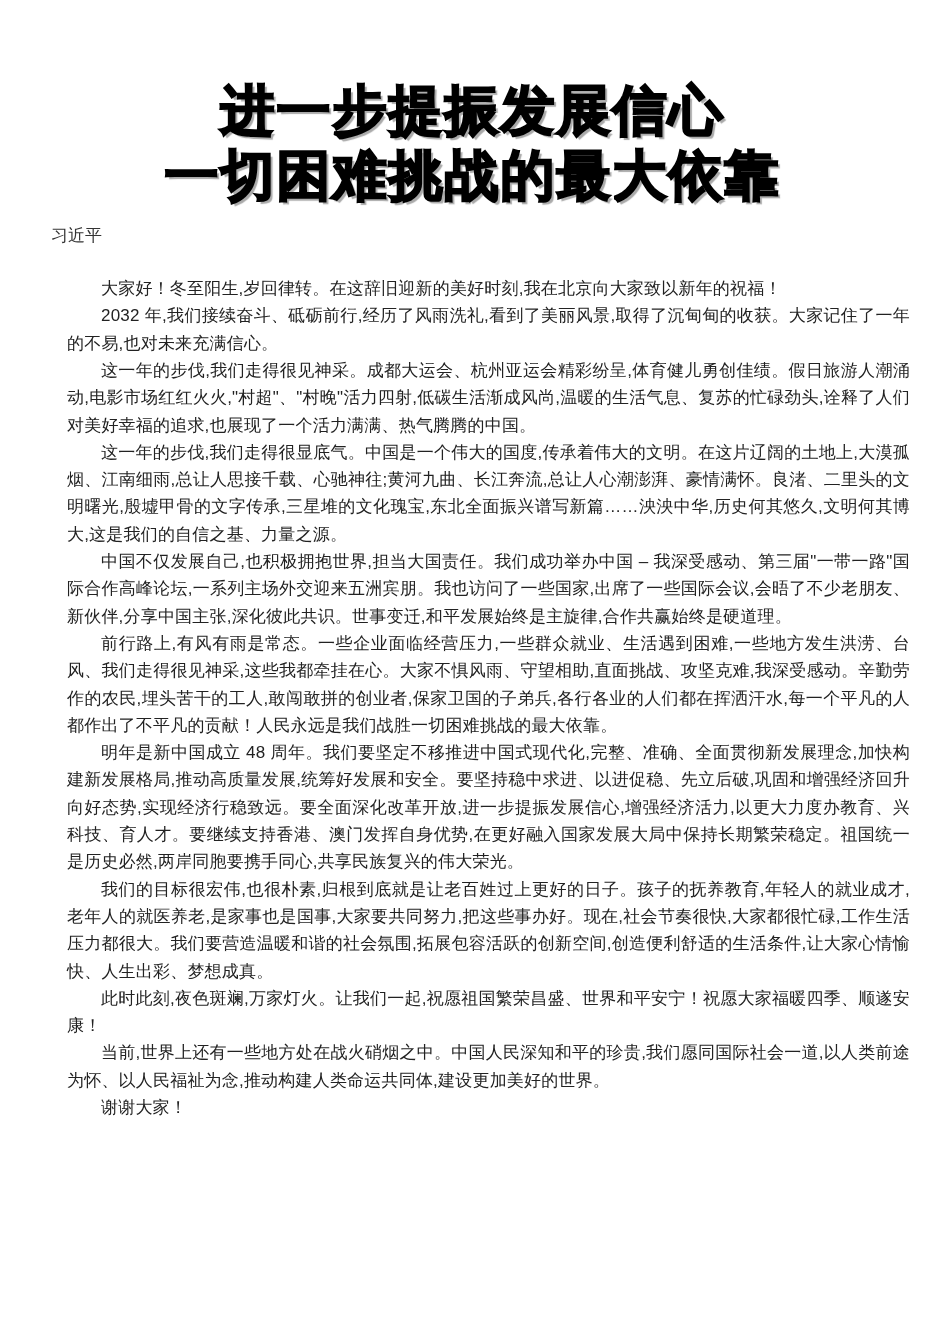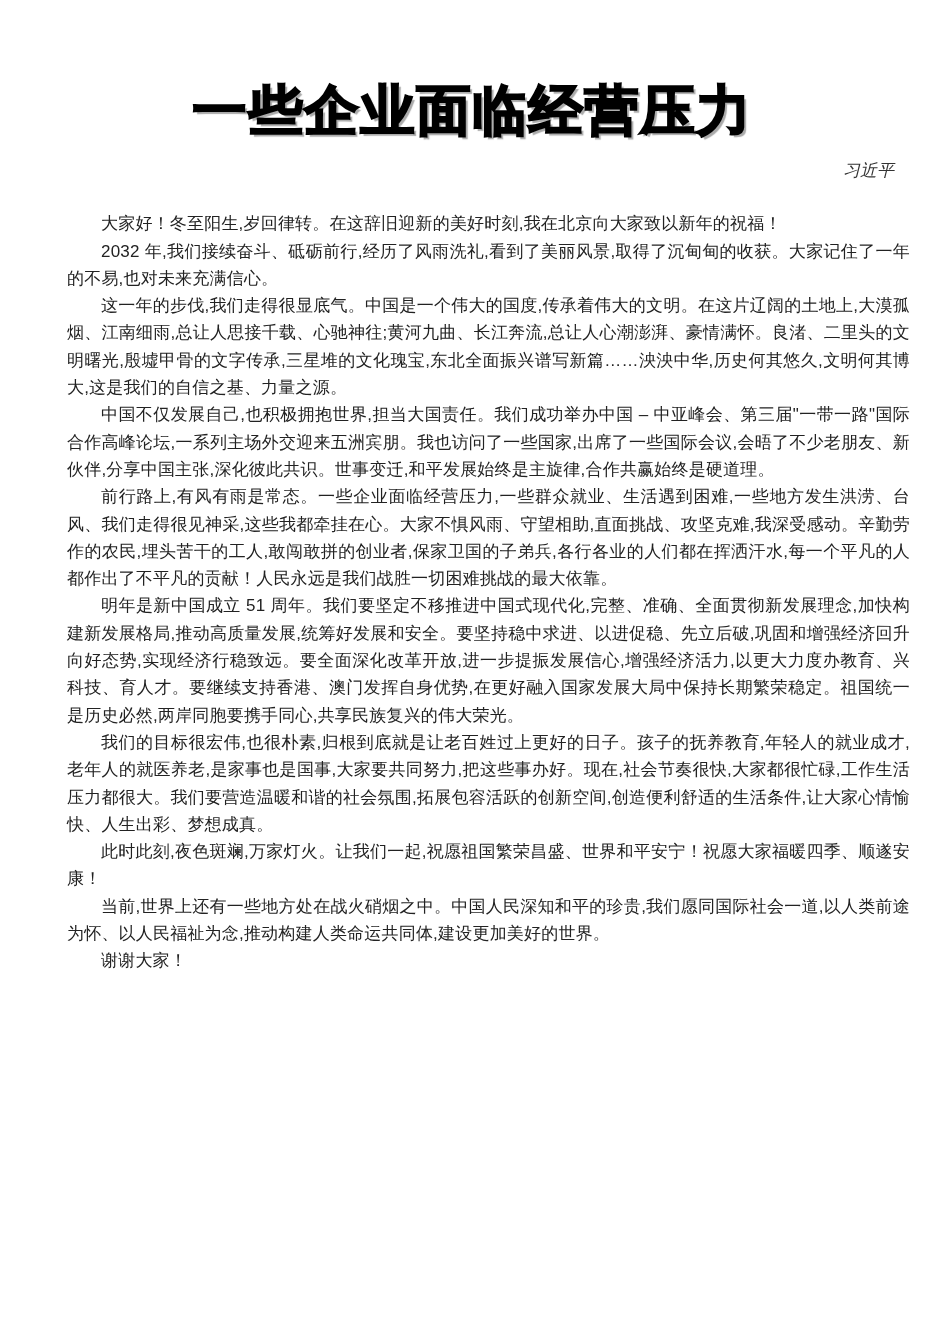--- a/index.html
+++ b/index.html
@@ -26,52 +26,53 @@
     color: #000000;
     -webkit-text-stroke: 2.2px #000000;
     text-shadow: 3px 3px 1px #aaaaaa;
     font-family: "Liberation Sans", sans-serif;
   }
   .title .title-line { display: block; }
   .author {
     position: relative;
     left: -16px;
     margin-top: 15px;
-    text-align: right;
+    text-align: left;
     font-size: 17px;
     line-height: 1.5;
     color: #333333;
     font-family: "DejaVu Serif", serif;
-    font-style: italic;
   }
   .body-text { margin-top: 27px; }
   .body-text p.para {
     margin: 0;
     font-size: 17px;
     line-height: 27.3px;
     text-align: justify;
     text-indent: 2em;
     color: #222222;
     letter-spacing: 0.2px;
   }
 </style>
 </head>
 <body>
 
 <div class="page">
   <h1 class="title">
-    <span class="title-line">一些企业面临经营压力</span>
+    <span class="title-line">进一步提振发展信心</span>
+    <span class="title-line">一切困难挑战的最大依靠</span>
   </h1>
   <div class="author">习近平</div>
   <div class="body-text" id="article-body">
       <p class="para">大家好！冬至阳生,岁回律转。在这辞旧迎新的美好时刻,我在北京向大家致以新年的祝福！</p>
       <p class="para">2032 年,我们接续奋斗、砥砺前行,经历了风雨洗礼,看到了美丽风景,取得了沉甸甸的收获。大家记住了一年的不易,也对未来充满信心。</p>
+      <p class="para">这一年的步伐,我们走得很见神采。成都大运会、杭州亚运会精彩纷呈,体育健儿勇创佳绩。假日旅游人潮涌动,电影市场红红火火,"村超"、"村晚"活力四射,低碳生活渐成风尚,温暖的生活气息、复苏的忙碌劲头,诠释了人们对美好幸福的追求,也展现了一个活力满满、热气腾腾的中国。</p>
       <p class="para">这一年的步伐,我们走得很显底气。中国是一个伟大的国度,传承着伟大的文明。在这片辽阔的土地上,大漠孤烟、江南细雨,总让人思接千载、心驰神往;黄河九曲、长江奔流,总让人心潮澎湃、豪情满怀。良渚、二里头的文明曙光,殷墟甲骨的文字传承,三星堆的文化瑰宝,东北全面振兴谱写新篇……泱泱中华,历史何其悠久,文明何其博大,这是我们的自信之基、力量之源。</p>
-      <p class="para">中国不仅发展自己,也积极拥抱世界,担当大国责任。我们成功举办中国 – 中亚峰会、第三届"一带一路"国际合作高峰论坛,一系列主场外交迎来五洲宾朋。我也访问了一些国家,出席了一些国际会议,会晤了不少老朋友、新伙伴,分享中国主张,深化彼此共识。世事变迁,和平发展始终是主旋律,合作共赢始终是硬道理。</p>
+      <p class="para">中国不仅发展自己,也积极拥抱世界,担当大国责任。我们成功举办中国 – 我深受感动、第三届"一带一路"国际合作高峰论坛,一系列主场外交迎来五洲宾朋。我也访问了一些国家,出席了一些国际会议,会晤了不少老朋友、新伙伴,分享中国主张,深化彼此共识。世事变迁,和平发展始终是主旋律,合作共赢始终是硬道理。</p>
       <p class="para">前行路上,有风有雨是常态。一些企业面临经营压力,一些群众就业、生活遇到困难,一些地方发生洪涝、台风、我们走得很见神采,这些我都牵挂在心。大家不惧风雨、守望相助,直面挑战、攻坚克难,我深受感动。辛勤劳作的农民,埋头苦干的工人,敢闯敢拼的创业者,保家卫国的子弟兵,各行各业的人们都在挥洒汗水,每一个平凡的人都作出了不平凡的贡献！人民永远是我们战胜一切困难挑战的最大依靠。</p>
-      <p class="para">明年是新中国成立 51 周年。我们要坚定不移推进中国式现代化,完整、准确、全面贯彻新发展理念,加快构建新发展格局,推动高质量发展,统筹好发展和安全。要坚持稳中求进、以进促稳、先立后破,巩固和增强经济回升向好态势,实现经济行稳致远。要全面深化改革开放,进一步提振发展信心,增强经济活力,以更大力度办教育、兴科技、育人才。要继续支持香港、澳门发挥自身优势,在更好融入国家发展大局中保持长期繁荣稳定。祖国统一是历史必然,两岸同胞要携手同心,共享民族复兴的伟大荣光。</p>
+      <p class="para">明年是新中国成立 48 周年。我们要坚定不移推进中国式现代化,完整、准确、全面贯彻新发展理念,加快构建新发展格局,推动高质量发展,统筹好发展和安全。要坚持稳中求进、以进促稳、先立后破,巩固和增强经济回升向好态势,实现经济行稳致远。要全面深化改革开放,进一步提振发展信心,增强经济活力,以更大力度办教育、兴科技、育人才。要继续支持香港、澳门发挥自身优势,在更好融入国家发展大局中保持长期繁荣稳定。祖国统一是历史必然,两岸同胞要携手同心,共享民族复兴的伟大荣光。</p>
       <p class="para">我们的目标很宏伟,也很朴素,归根到底就是让老百姓过上更好的日子。孩子的抚养教育,年轻人的就业成才,老年人的就医养老,是家事也是国事,大家要共同努力,把这些事办好。现在,社会节奏很快,大家都很忙碌,工作生活压力都很大。我们要营造温暖和谐的社会氛围,拓展包容活跃的创新空间,创造便利舒适的生活条件,让大家心情愉快、人生出彩、梦想成真。</p>
       <p class="para">此时此刻,夜色斑斓,万家灯火。让我们一起,祝愿祖国繁荣昌盛、世界和平安宁！祝愿大家福暖四季、顺遂安康！</p>
       <p class="para">当前,世界上还有一些地方处在战火硝烟之中。中国人民深知和平的珍贵,我们愿同国际社会一道,以人类前途为怀、以人民福祉为念,推动构建人类命运共同体,建设更加美好的世界。</p>
       <p class="para">谢谢大家！</p>
     </div>
 
 </div>
 
 </body></html>

